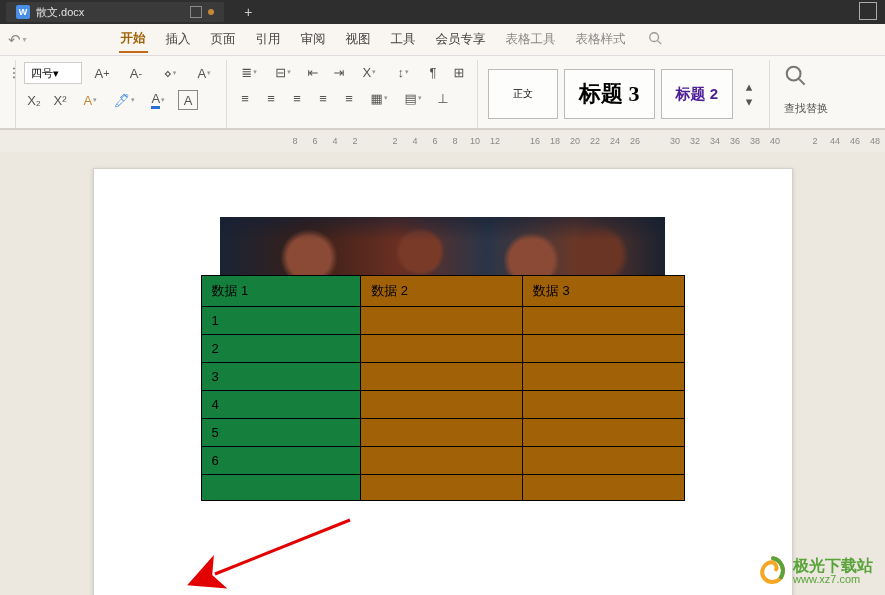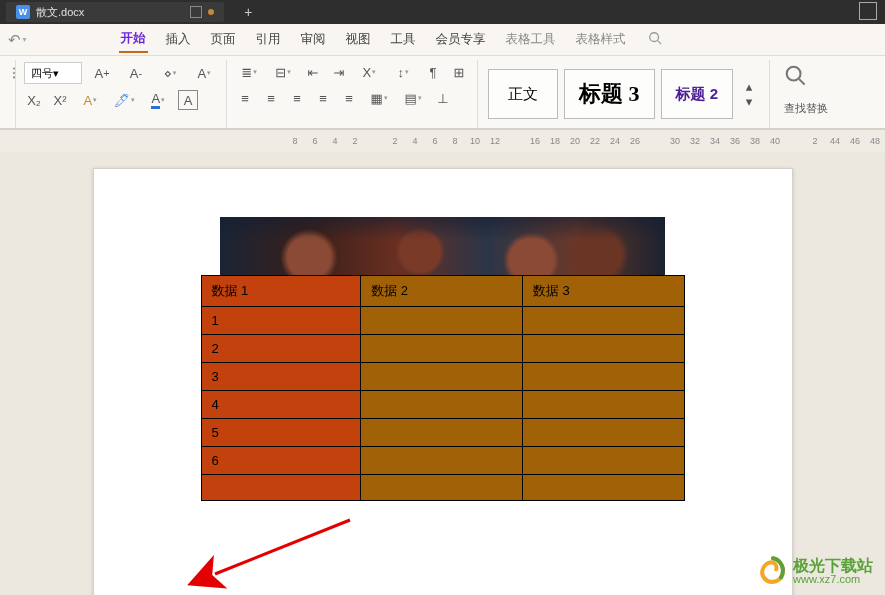--- a/index.html
+++ b/index.html
@@ -48,21 +48,21 @@
       padding: 0 8px;
       gap: 16px;
       font-size: 12.5px;
       color: #444;
       border-bottom: 1px solid #ddd;
     }
     .undo-btn { color:#888; font-size:15px; display:flex; align-items:center; gap:2px; }
     .chev { font-size:8px; color:#aaa;}
     .menu-spacer { width:60px;}
     .menu-item { padding: 4px 2px; cursor:pointer;}
-    .menu-item.active { color:#6d28d9; border-bottom:2px solid #c36a1a; font-weight:bold;}
+    .menu-item.active { color:#a16207; border-bottom:2px solid #c36a1a; font-weight:bold;}
     .menu-item.gray { color:#888;}
     .menu-search { color:#888; margin-left:4px;}
 
     
     .toolbar {
       background: #faf8f4;
       border-bottom: 2px solid #d5d0c8;
       height: 74px;
       display: flex;
       padding: 4px 0 0 0;
@@ -81,21 +81,21 @@
     }
     .tbtn {
       width:20px; height:20px; display:inline-flex; align-items:center;
       justify-content:center; font-size:13px; color:#555;
     }
     .tbtn.wide { width:28px;}
     .tbtn .drop { font-size:7px; margin-left:1px; color:#999;}
     .style-box {
       border:1px solid #bbb; background:#fdfdfc;
       padding: 10px 14px; display:flex; align-items:center;
-      justify-content:center; font-size:15px;
+      justify-content:center; font-size:10px;
       min-width:70px; height:50px;
     }
     .style-box.h1 { font-size:22px; font-weight:bold; font-family:"SimSun",serif;}
     .style-box.h2 { color:#4c1d95; font-weight:bold; font-size:15px;}
     .search-group {
       padding:4px 14px; font-size:11px; color:#555;
     }
     .search-ico { font-size:20px; display:block; color:#777; margin-bottom:4px;}
 
     
@@ -138,21 +138,21 @@
       background: linear-gradient(180deg,rgba(20,30,50,0.6) 0%,transparent 40%);
     }
 
     .doc-table {
       border-collapse:collapse; margin:0 auto; width:484px;
     }
     .doc-table td {
       border:1px solid #000; padding:6px 10px; font-size:13px;
       height:26px; background:#a16207;
     }
-    .doc-table td.sel { background:#c2410c;}
+    .doc-table td.sel { background:#15803d;}
     .doc-table td.c1 { width:160px;}
     .doc-table td.c2 { width:162px;}
     .doc-table td.c3 { width:162px;}
 
     
     .arrow-svg {
       position:absolute; top:360px; left:175px; width:200px; height:80px;
       pointer-events:none;
     }
 

